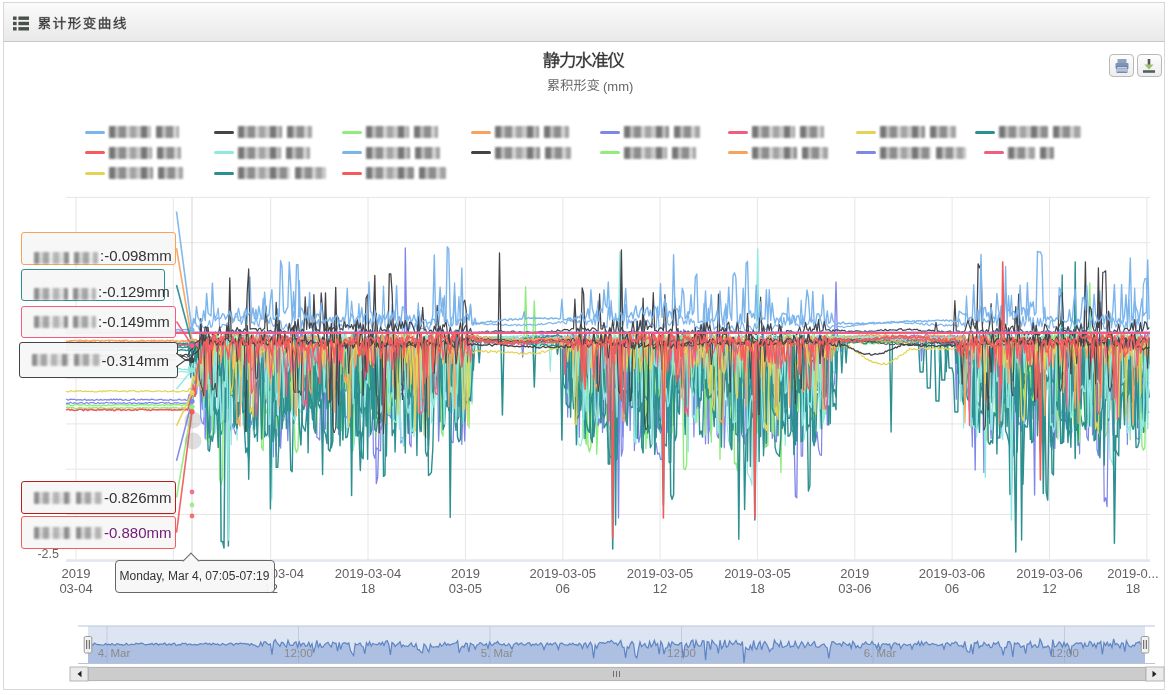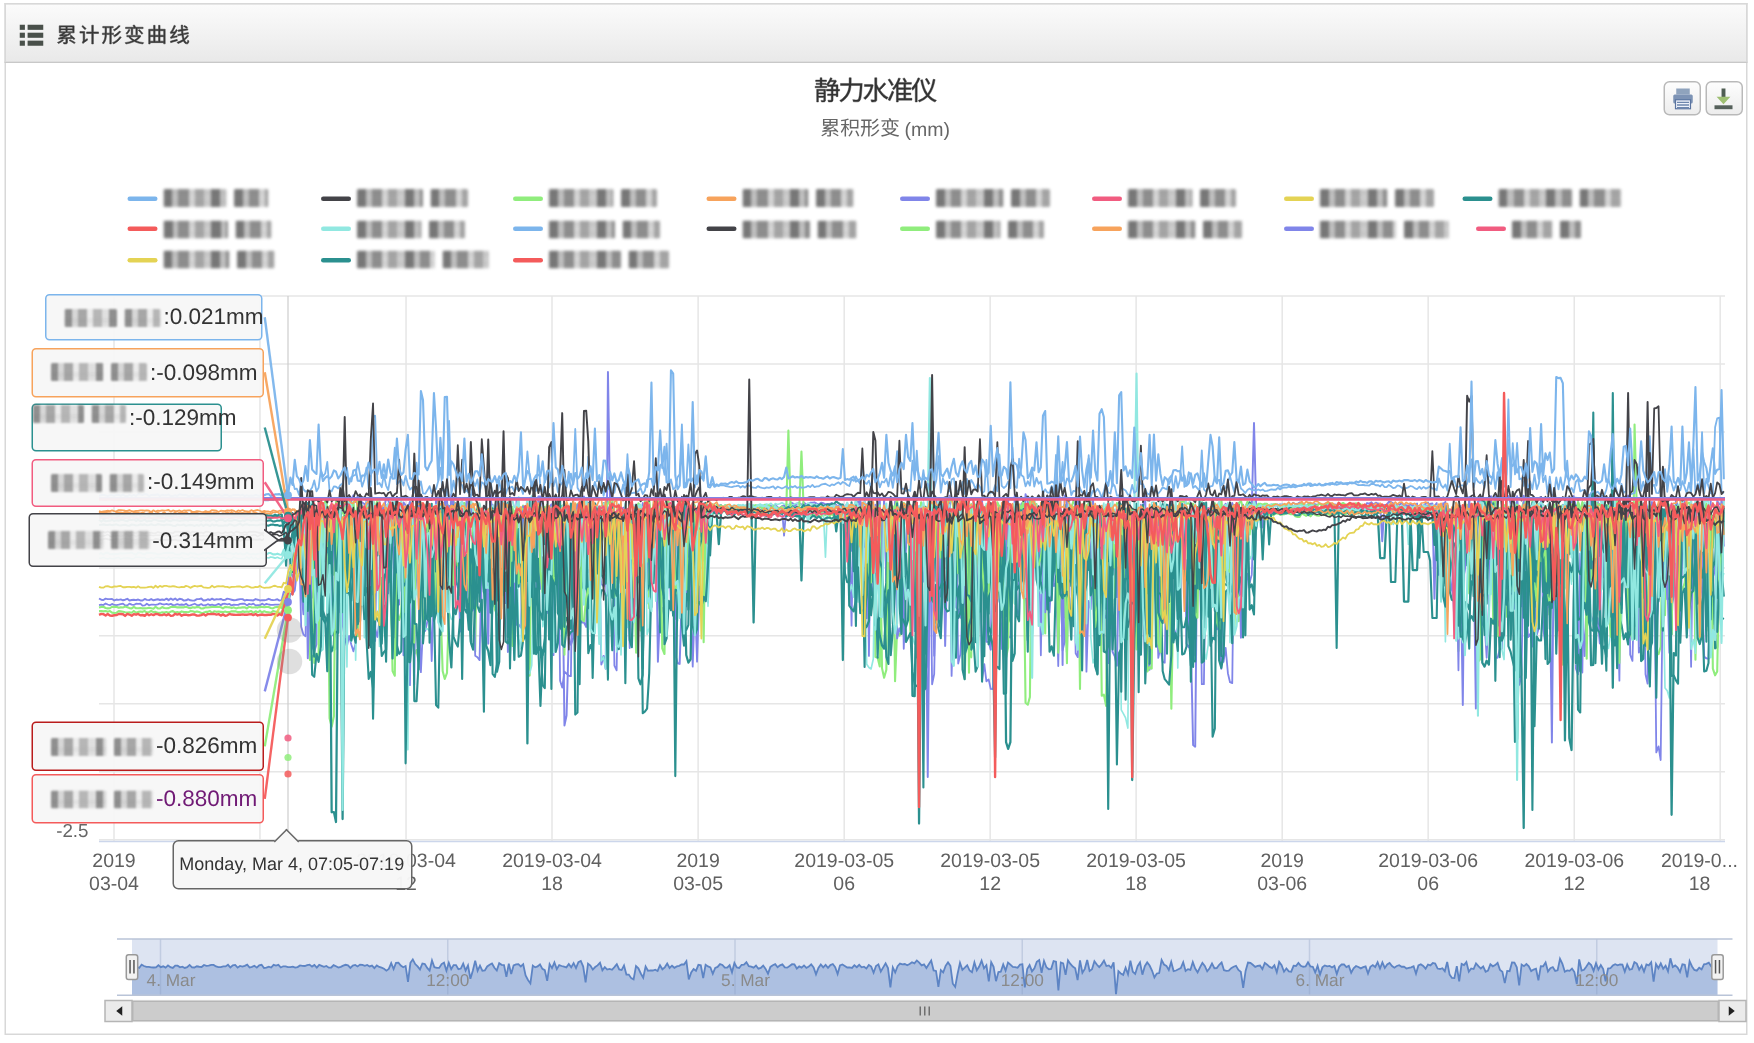--- a/index.html
+++ b/index.html
@@ -238,33 +238,27 @@
     <div class="blur" style="left:1040px;top:146.5px;width:14px"></div>
     <div style="position:absolute;left:85px;top:171.5px;width:20px;height:3px;background:#e4d354;border-radius:1.5px"></div>
     <div class="blur" style="left:109px;top:167.0px;width:44px"></div>
     <div class="blur" style="left:158px;top:167.0px;width:25px"></div>
     <div style="position:absolute;left:214px;top:171.5px;width:20px;height:3px;background:#2b908f;border-radius:1.5px"></div>
     <div class="blur" style="left:238px;top:167.0px;width:52px"></div>
     <div class="blur" style="left:295px;top:167.0px;width:31px"></div>
     <div style="position:absolute;left:342px;top:171.5px;width:20px;height:3px;background:#f45b5b;border-radius:1.5px"></div>
     <div class="blur" style="left:366px;top:167.0px;width:48px"></div>
     <div class="blur" style="left:419px;top:167.0px;width:27px"></div>
-  <div style="position:absolute;left:30.0px;top:196.0px;width:145.0px;height:31.0px;background:rgba(247,247,247,0.95);border:1px solid #7cb5ec;border-radius:3px;z-index:20;display:flex;align-items:center;padding-left:12px;box-sizing:border-box">
-      <span class="blur2" style="width:35px"></span>
-      <span style="flex:none;width:5px"></span>
-      <span class="blur2" style="width:24px"></span>
-      <span style="font-size:15px;color:#333;white-space:nowrap;margin-left:2px">:0.021mm</span>
-    </div>
-    <div style="position:absolute;left:21.0px;top:232.0px;width:155.2px;height:32.5px;background:rgba(247,247,247,0.95);border:1px solid #f7a35c;border-radius:3px;z-index:20;display:flex;align-items:center;padding-left:12px;box-sizing:border-box">
+    <div style="position:absolute;left:21.0px;top:232.0px;width:155.2px;height:32.5px;background:rgba(247,247,247,0.95);border:1px solid #f7a35c;border-radius:3px;z-index:20;display:flex;align-items:flex-end;padding-left:12px;box-sizing:border-box">
       <span class="blur2" style="width:35px"></span>
       <span style="flex:none;width:5px"></span>
       <span class="blur2" style="width:24px"></span>
       <span style="font-size:15px;color:#333;white-space:nowrap;margin-left:2px">:-0.098mm</span>
     </div>
-    <div style="position:absolute;left:21.0px;top:269.0px;width:127px;height:32.0px;background:rgba(247,247,247,0.95);border:1px solid #2b908f;border-radius:3px;z-index:20;display:flex;align-items:flex-start;padding-left:0;box-sizing:border-box">
+    <div style="position:absolute;left:21.0px;top:269.0px;width:144px;height:32.0px;background:rgba(247,247,247,0.95);border:1px solid #2b908f;border-radius:3px;z-index:20;display:flex;align-items:flex-end;padding-left:12px;box-sizing:border-box">
       <span class="blur2" style="width:34px"></span>
       <span style="flex:none;width:5px"></span>
       <span class="blur2" style="width:23px"></span>
       <span style="font-size:15px;color:#333;white-space:nowrap;margin-left:2px">:-0.129mm</span>
     </div>
     <div style="position:absolute;left:21.0px;top:305.5px;width:155.2px;height:32.0px;background:rgba(247,247,247,0.95);border:1px solid #f15c80;border-radius:3px;z-index:20;display:flex;align-items:center;padding-left:12px;box-sizing:border-box">
       <span class="blur2" style="width:34px"></span>
       <span style="flex:none;width:5px"></span>
       <span class="blur2" style="width:23px"></span>
       <span style="font-size:15px;color:#333;white-space:nowrap;margin-left:2px">:-0.149mm</span>

